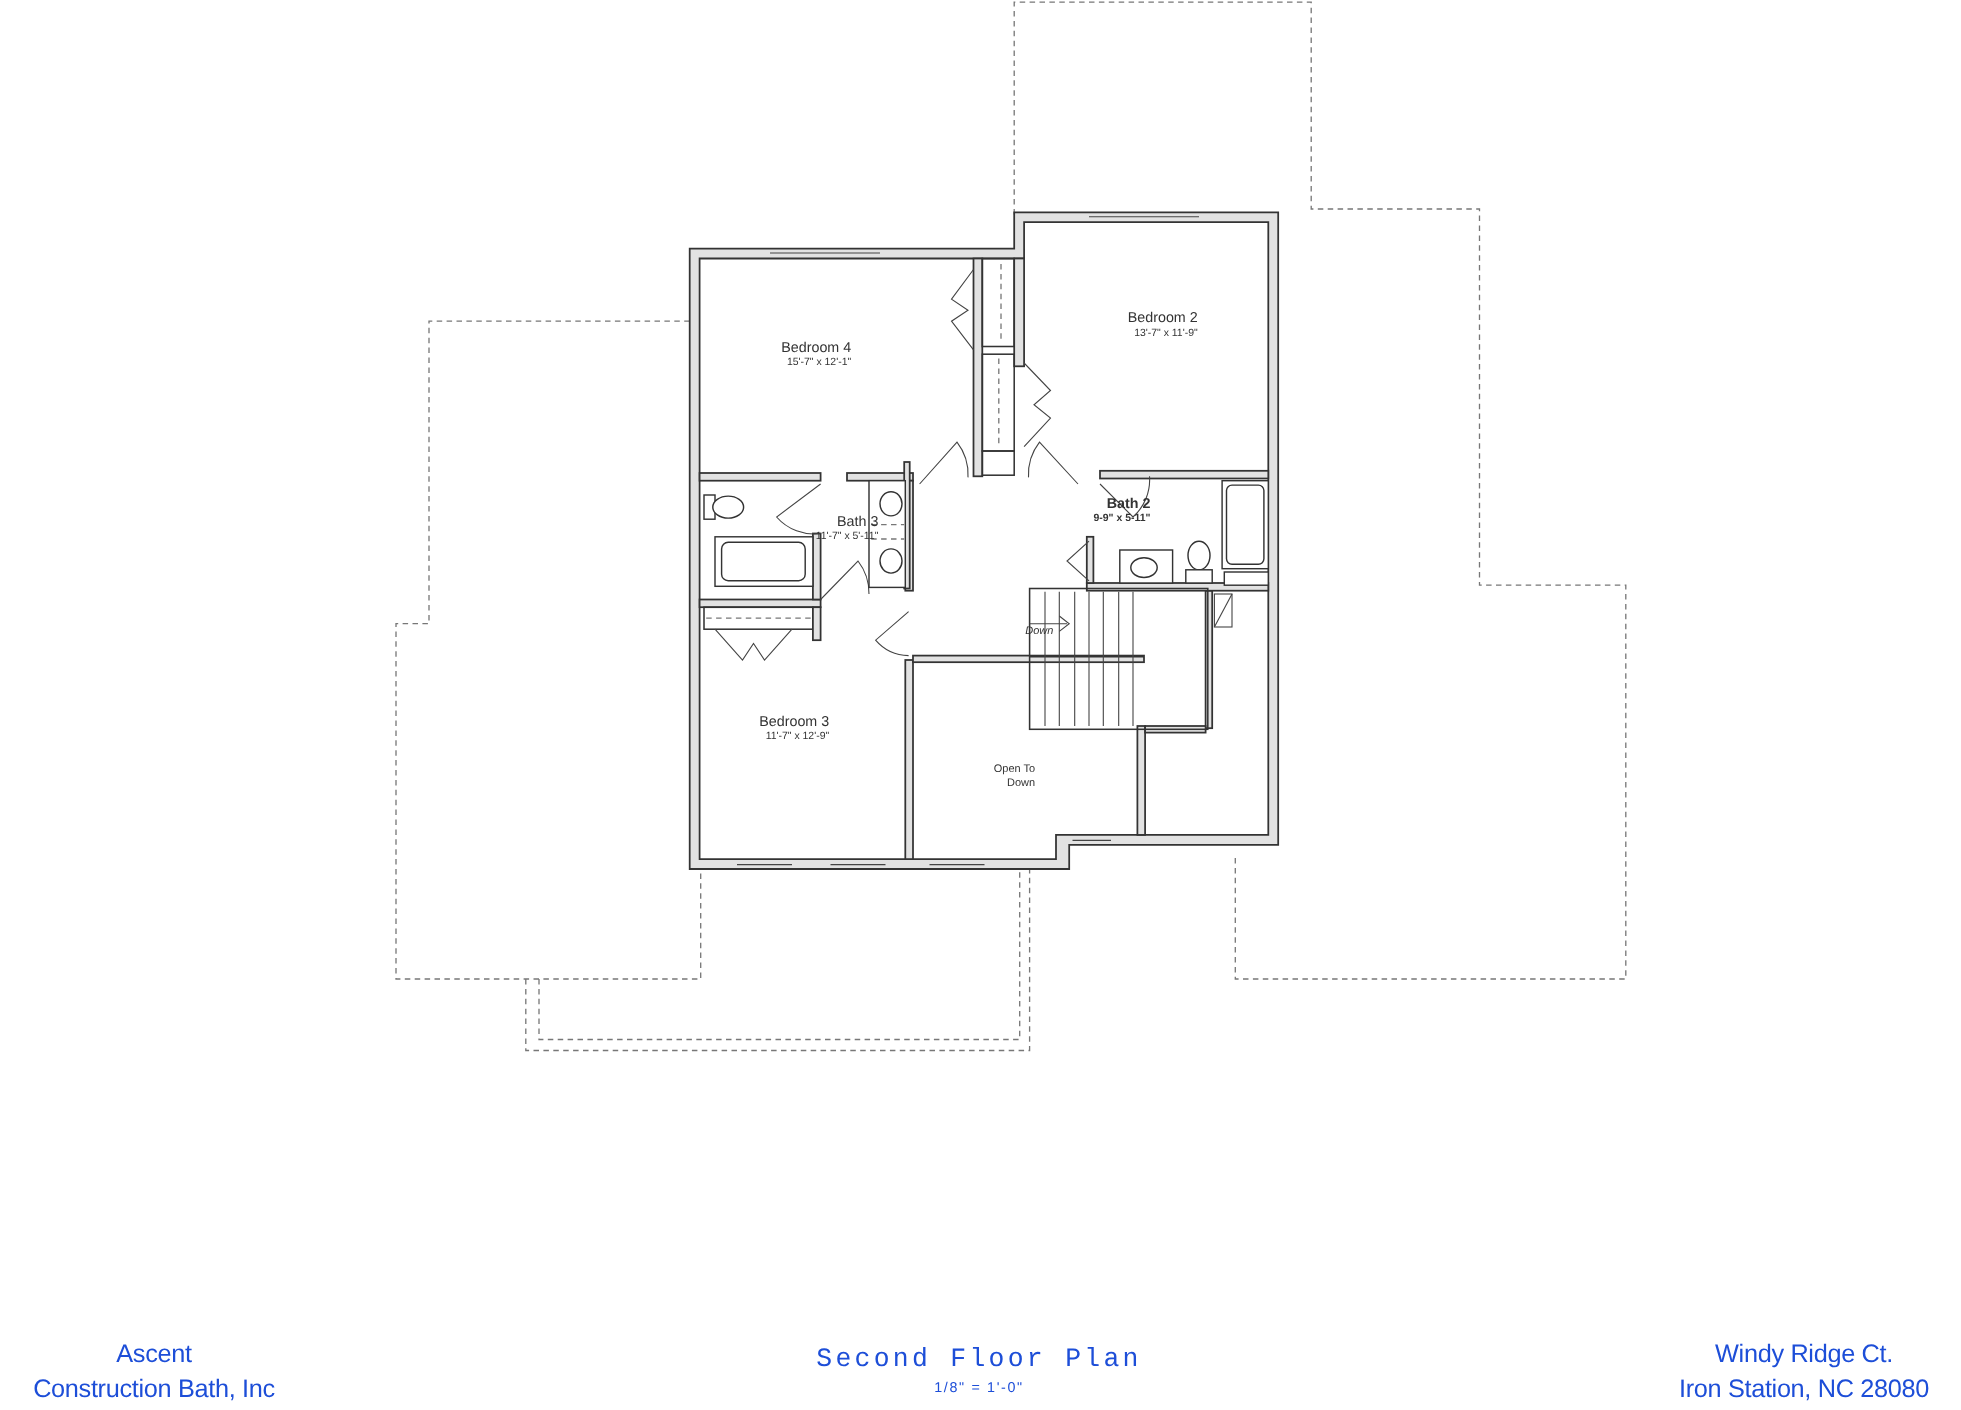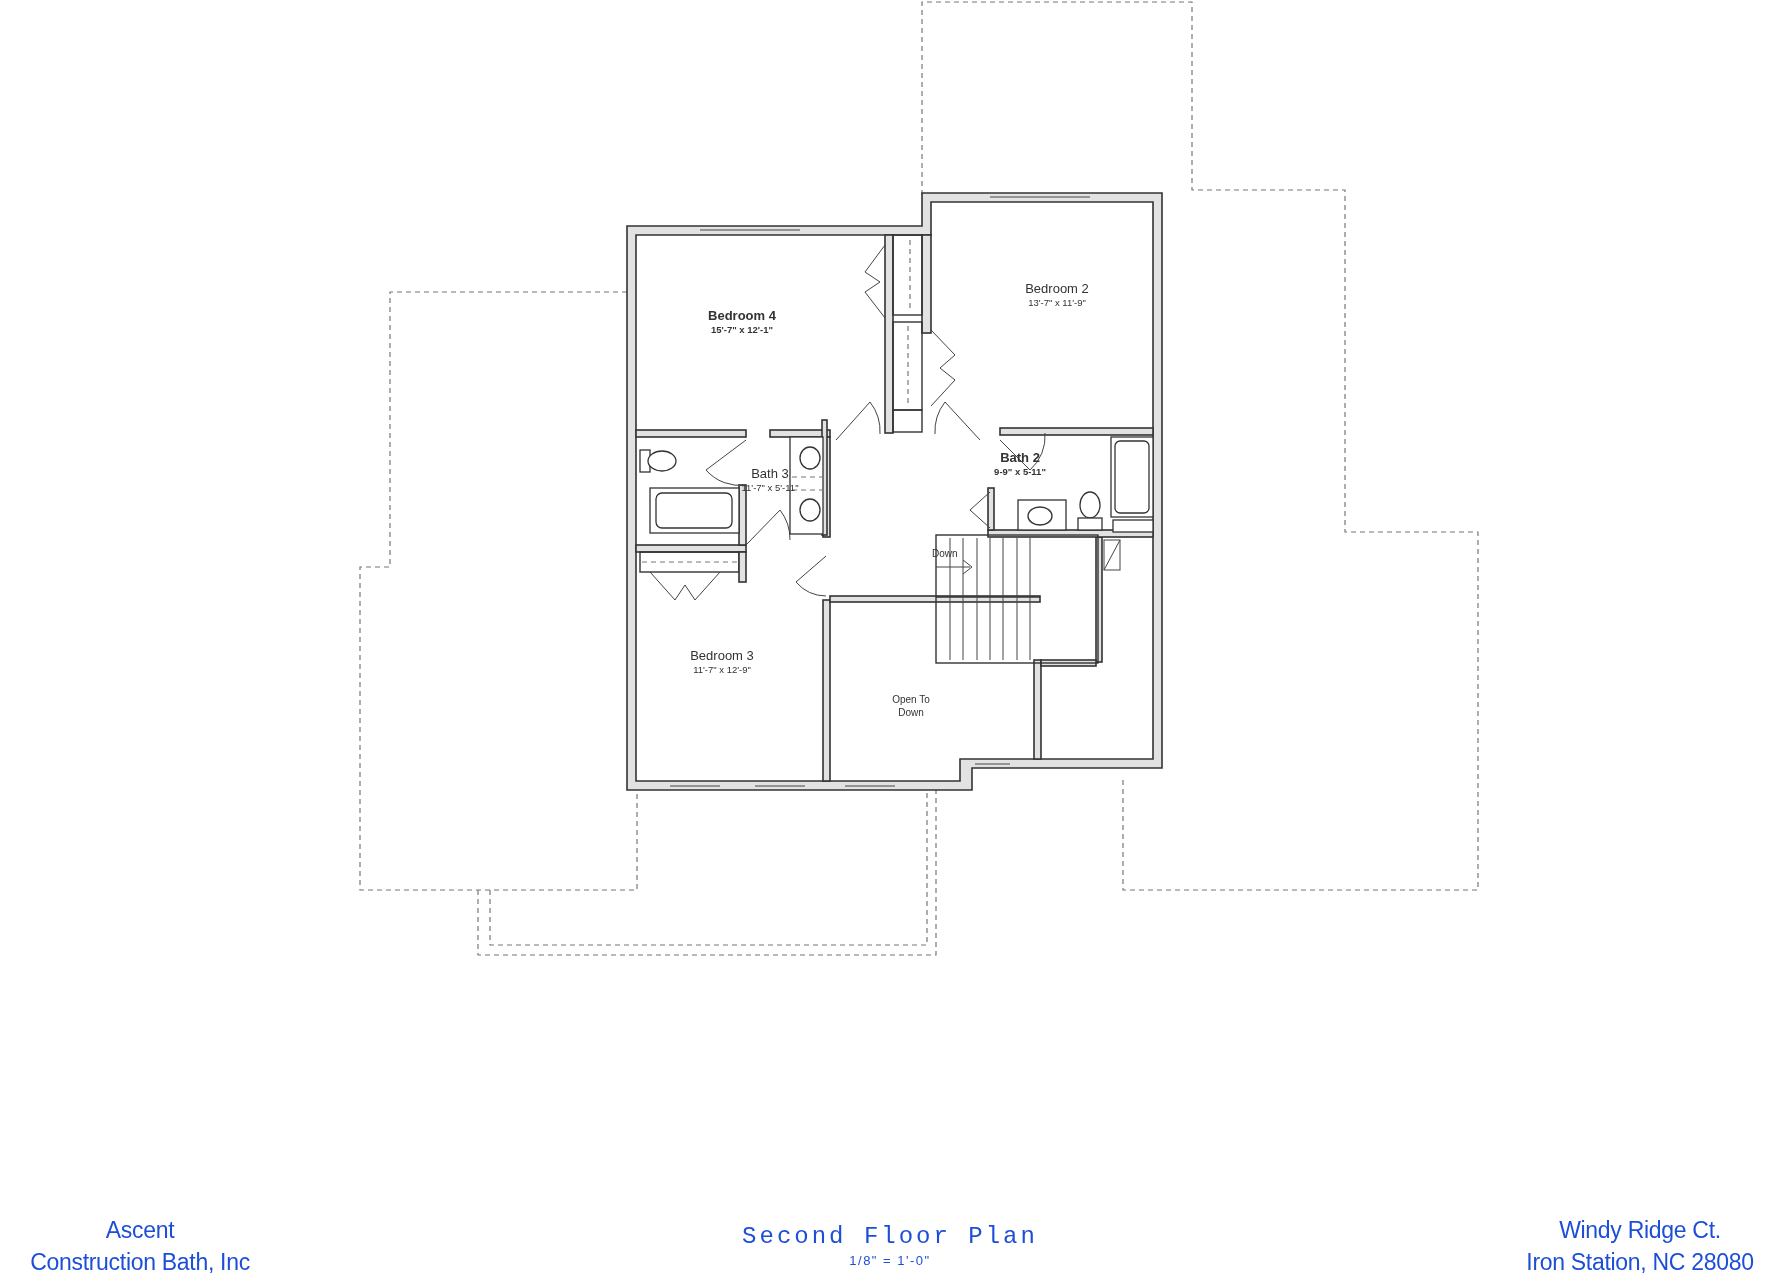--- a/index.html
+++ b/index.html
@@ -3,21 +3,21 @@
   <meta charset="utf-8">
   <style>
     html, body { margin: 0; padding: 0; background: #ffffff; }
     body { width: 1783px; height: 1282px; position: relative; overflow: hidden; font-family: "Liberation Sans", sans-serif; color: #222; }
     #plan { position: absolute; left: 0; top: 0; width: 1783px; height: 1282px; }
     .wall { fill: #e2e2e2; stroke: #333; stroke-width: 1.6; }
     .line { fill: none; stroke: #333; stroke-width: 1.4; }
     .thin { fill: none; stroke: #444; stroke-width: 1; }
     .dash { fill: none; stroke: #777; stroke-width: 1.2; stroke-dasharray: 5 4; }
     .fixture { fill: #fff; stroke: #333; stroke-width: 1.3; }
-    .room-label { position: absolute; text-align: center; color: #333; white-space: nowrap; transform: translateX(-50%); }
+    .room-label { position: absolute; text-align: right; color: #333; white-space: nowrap; transform: translateX(-50%); }
     .room-label .name { font-size: 13px; display: block; line-height: 16px; }
     .room-label .dim { font-size: 9.5px; display: block; line-height: 12px; }
     .down-label { position: absolute; font-size: 10px; color: #333; }
     .footer-block { position: absolute; text-align: center; color: #1d4ed8; }
     .footer-left { left: 0; top: 1214px; width: 280px; font-size: 23px; line-height: 32px; letter-spacing: -0.3px; }
     .footer-right { left: 1490px; top: 1214px; width: 300px; font-size: 23px; line-height: 32px; letter-spacing: -0.3px; }
     .footer-center { left: 740px; top: 1222px; width: 300px; }
     .footer-center .title { font-size: 24px; letter-spacing: 3px; display: block; line-height: 30px; font-family: Liberation Mono, monospace; }
     .footer-center .scale { font-size: 13px; letter-spacing: 1.5px; display: block; line-height: 18px; }
   </style>
@@ -144,21 +144,21 @@
     <rect class="fixture" x="1113" y="520" width="40" height="12"></rect>
 
     <rect class="fixture" x="1018" y="500" width="48" height="30"></rect>
     <ellipse class="fixture" cx="1040" cy="516" rx="12" ry="9"></ellipse>
 
     <ellipse class="fixture" cx="1090" cy="505" rx="10" ry="13"></ellipse>
     <rect class="fixture" x="1078" y="518" width="24" height="12"></rect>
   </g>
 </svg>
 
-<div class="room-label" style="left:742px; top:308px;font-weight:bold;">
+<div class="room-label" style="left:742px; top:308px;">
   <span class="name">Bedroom 4</span>
   <span class="dim">15'-7" x 12'-1"</span>
 </div>
 <div class="room-label" style="left:1057px; top:281px;">
   <span class="name">Bedroom 2</span>
   <span class="dim">13'-7" x 11'-9"</span>
 </div>
 <div class="room-label" style="left:770px; top:466px;">
   <span class="name">Bath 3</span>
   <span class="dim">11'-7" x 5'-11"</span>
@@ -167,21 +167,21 @@
   <span class="name">Bath 2</span>
   <span class="dim">9-9" x 5-11"</span>
 </div>
 <div class="room-label" style="left:722px; top:648px;">
   <span class="name">Bedroom 3</span>
   <span class="dim">11'-7" x 12'-9"</span>
 </div>
 <div class="room-label" style="left:911px; top:693px; width:60px; white-space:normal;">
   <span class="dim" style="font-size:10px; line-height:13px;">Open To Down</span>
 </div>
-<div class="down-label" style="left:932px; top:548px;">Down</div>
+<div class="down-label" style="left:932px; top:568px;font-style:italic;">Down</div>
 
 <div class="footer-block footer-left">
   <div>Ascent</div>
   <div>Construction Bath, Inc</div>
 </div>
 <div class="footer-block footer-center">
   <span class="title">Second Floor Plan</span>
   <span class="scale">1/8" = 1'-0"</span>
 </div>
 <div class="footer-block footer-right">

